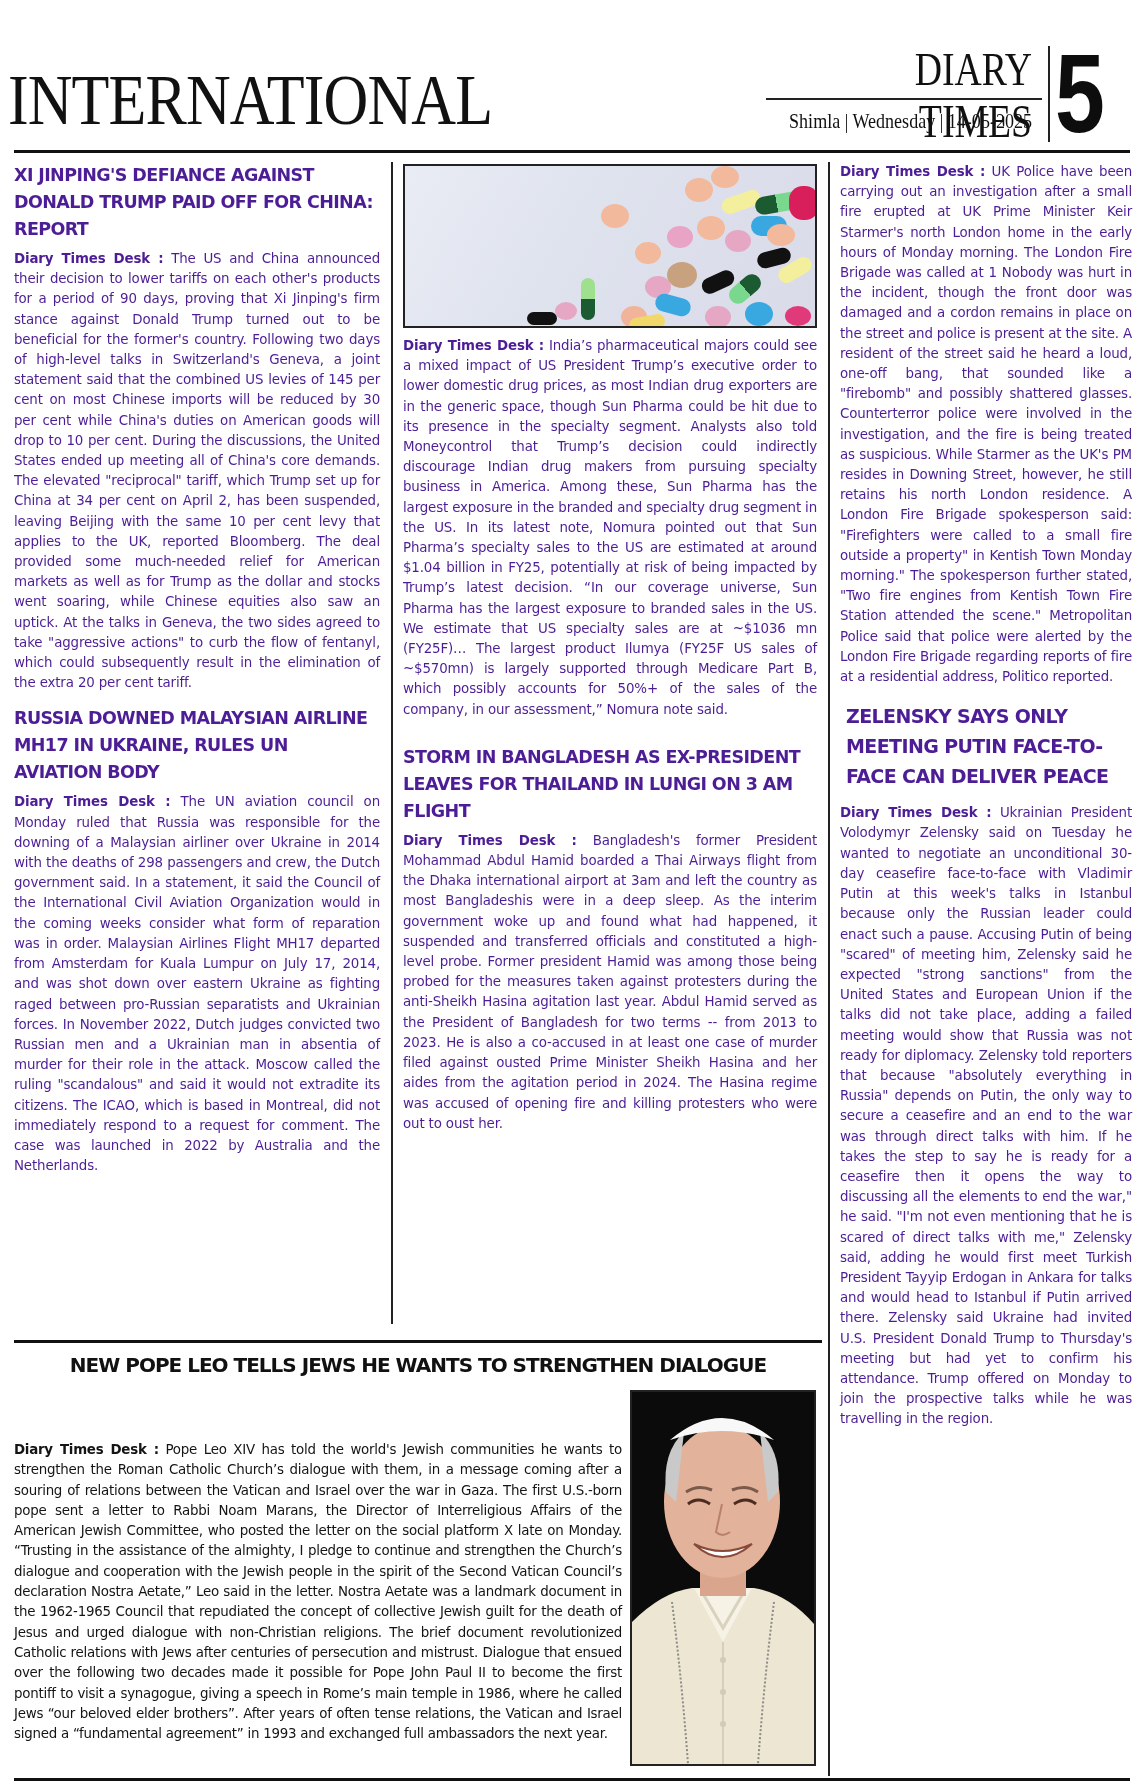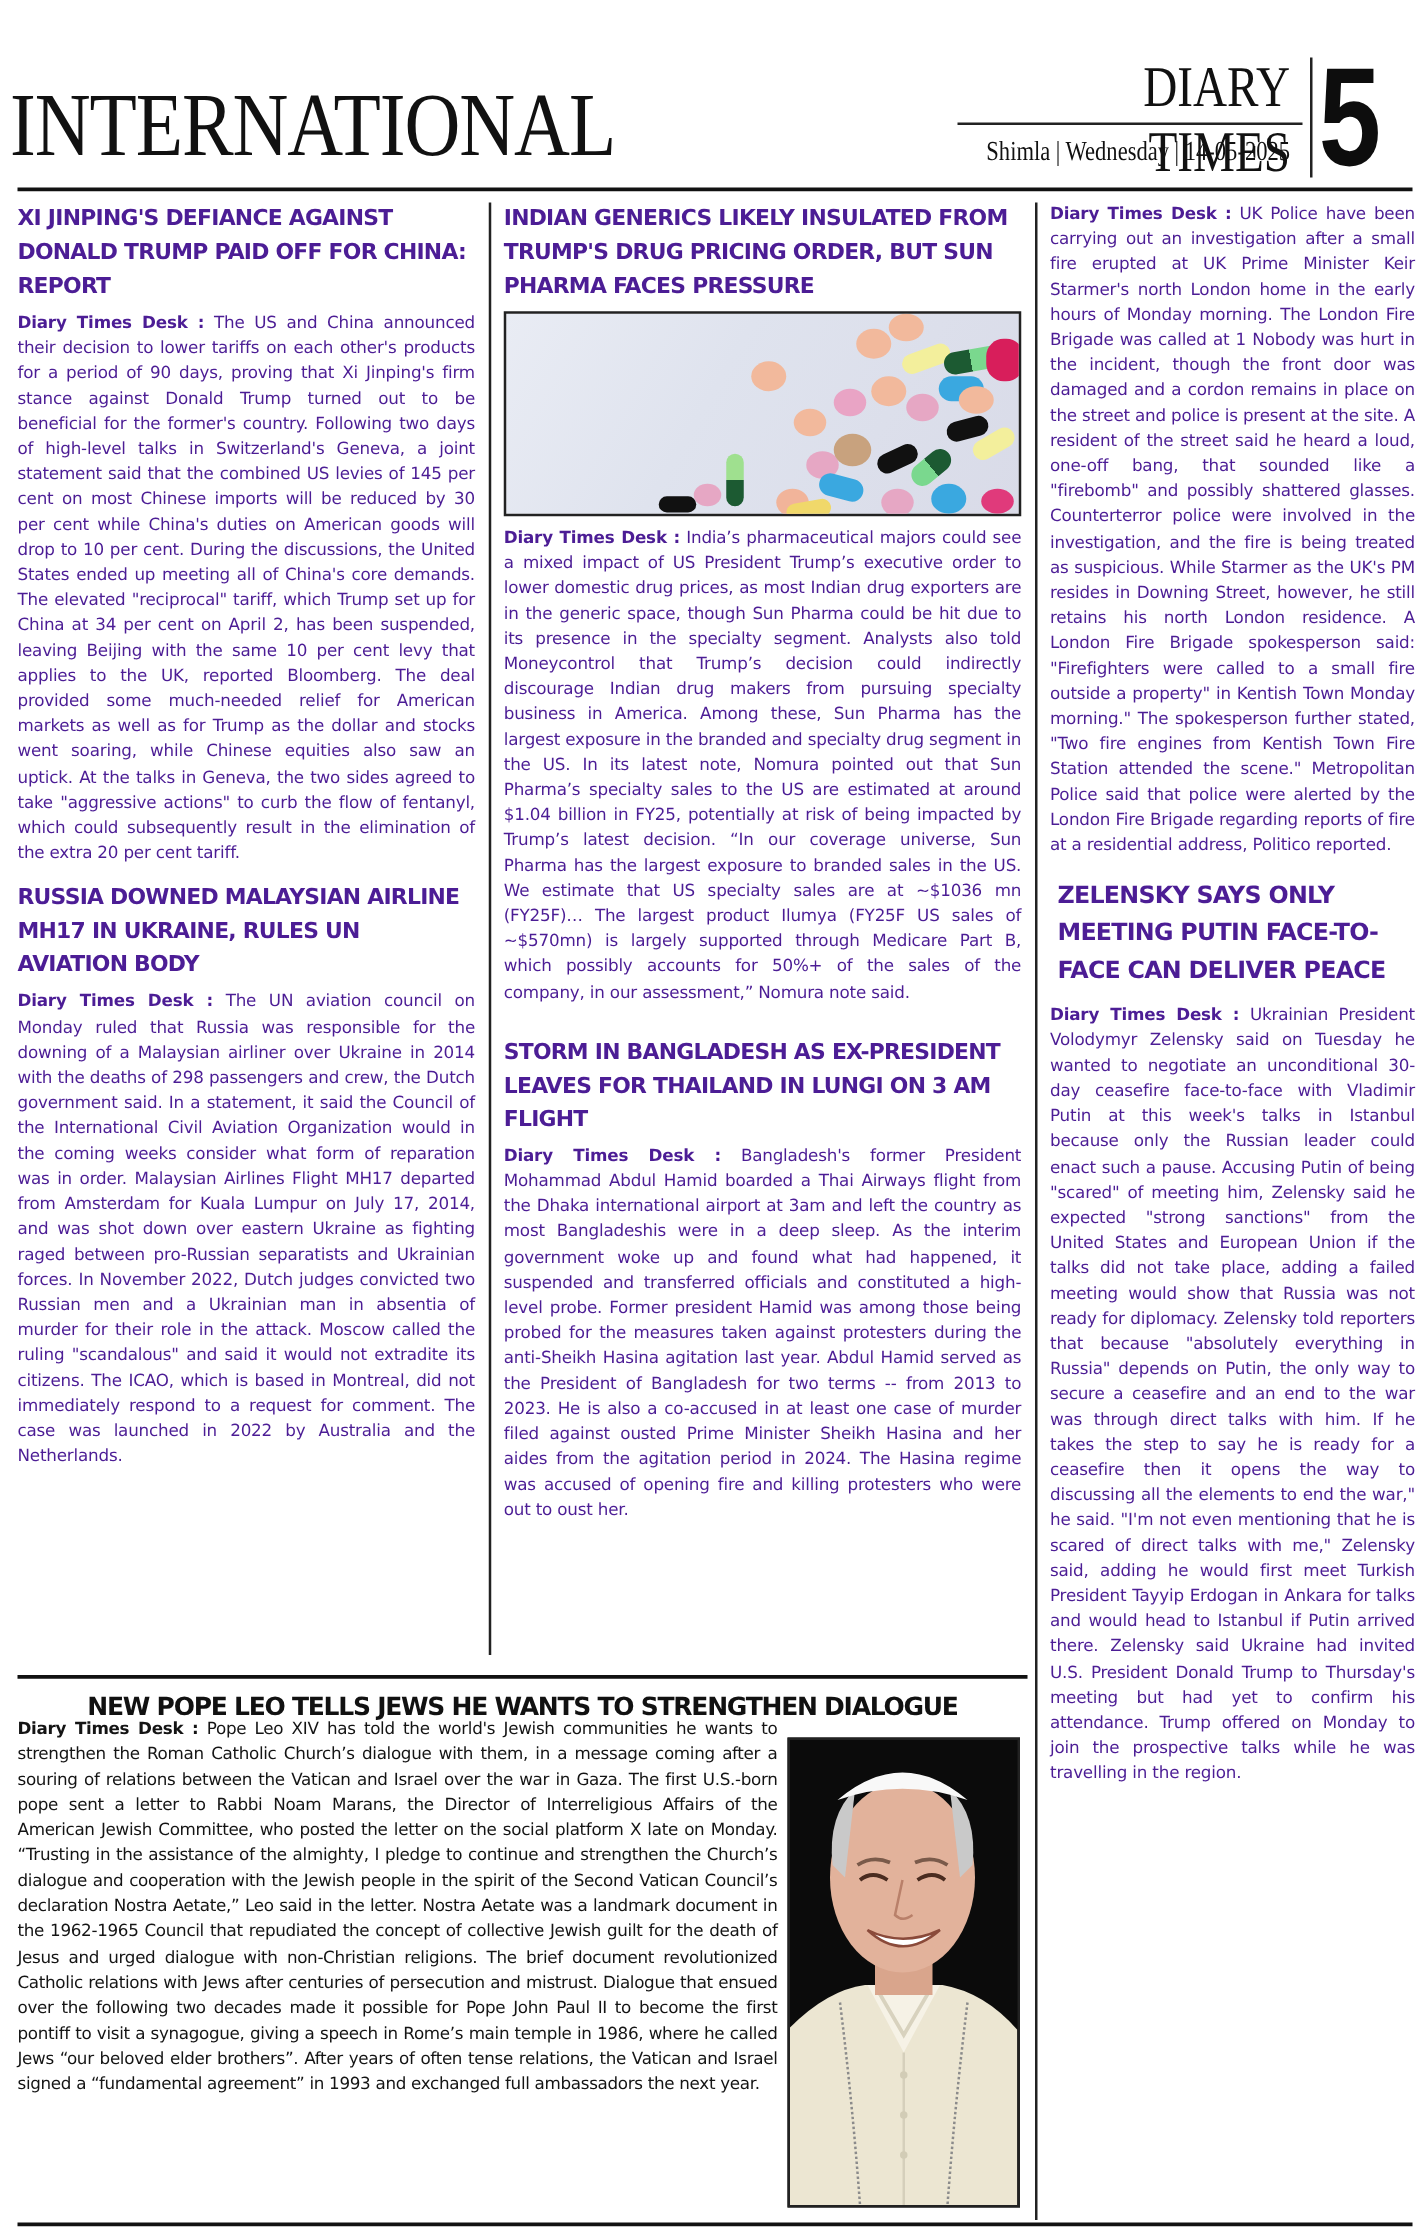--- a/index.html
+++ b/index.html
@@ -68,21 +68,21 @@
   .capsule { position: absolute; border-radius: 14px; }
 
   
   .mid-rule { position: absolute; left: 14px; top: 1340px; width: 808px; height: 3px; background: #111; }
   .pope-headline {
     position: absolute; left: 14px; top: 1350px; width: 808px;
     font-family: "DejaVu Sans", sans-serif; font-weight: bold; text-transform: uppercase;
     text-align: center; font-size: 20px; line-height: 30px; letter-spacing: -1px; color: #111;
   }
   .pope-body {
-    position: absolute; left: 14px; top: 1374px; width: 608px;
+    position: absolute; left: 14px; top: 1440px; width: 608px;
     font-family: "DejaVu Sans", sans-serif; font-size: 13.4px; line-height: 20.3px;
     text-align: justify; color: #141414; letter-spacing: -0.25px;
   }
   .pope-body .byline { font-weight: bold; }
   .pope-photo {
     position: absolute; left: 630px; top: 1390px; width: 186px; height: 376px;
     border: 2px solid #222; background: #0c0c0c; overflow: hidden;
   }
   .bottom-rule { position: absolute; left: 14px; top: 1778px; width: 1116px; height: 3px; background: #111; }
 </style>
@@ -108,21 +108,20 @@
     <p class="body-text"><span class="byline">Diary Times Desk :</span><span> The US and China announced their decision to lower tariffs on each other's products for a period of 90 days, proving that Xi Jinping's firm stance against Donald Trump turned out to be beneficial for the former's country. Following two days of high-level talks in Switzerland's Geneva, a joint statement said that the combined US levies of 145 per cent on most Chinese imports will be reduced by 30 per cent while China's duties on American goods will drop to 10 per cent. During the discussions, the United States ended up meeting all of China's core demands. The elevated "reciprocal" tariff, which Trump set up for China at 34 per cent on April 2, has been suspended, leaving Beijing with the same 10 per cent levy that applies to the UK, reported Bloomberg. The deal provided some much-needed relief for American markets as well as for Trump as the dollar and stocks went soaring, while Chinese equities also saw an uptick. At the talks in Geneva, the two sides agreed to take "aggressive actions" to curb the flow of fentanyl, which could subsequently result in the elimination of the extra 20 per cent tariff.</span></p>
   </article>
   <article class="article" style="margin-top:12px;">
     <h2 class="headline">RUSSIA DOWNED MALAYSIAN AIRLINE MH17 IN UKRAINE, RULES UN AVIATION BODY</h2>
     <p class="body-text"><span class="byline">Diary Times Desk :</span><span> The UN aviation council on Monday ruled that Russia was responsible for the downing of a Malaysian airliner over Ukraine in 2014 with the deaths of 298 passengers and crew, the Dutch government said. In a statement, it said the Council of the International Civil Aviation Organization would in the coming weeks consider what form of reparation was in order. Malaysian Airlines Flight MH17 departed from Amsterdam for Kuala Lumpur on July 17, 2014, and was shot down over eastern Ukraine as fighting raged between pro-Russian separatists and Ukrainian forces. In November 2022, Dutch judges convicted two Russian men and a Ukrainian man in absentia of murder for their role in the attack. Moscow called the ruling "scandalous" and said it would not extradite its citizens. The ICAO, which is based in Montreal, did not immediately respond to a request for comment. The case was launched in 2022 by Australia and the Netherlands.</span></p>
   </article>
 </section>
 
 <section class="col col-2">
   <article class="article">
-    <h2 class="headline">INDIAN GENERICS LIKELY INSULATED FROM TRUMP'S DRUG PRICING ORDER, BUT SUN PHARMA FACES PRESSURE</h2>
     <div class="pills-photo" aria-label="Assorted colorful pills and capsules">
 
       <div class="pill" style="left:196px;top:38px;width:28px;height:24px;background:#f2b99c;"></div>
       <div class="pill" style="left:150px;top:136px;width:22px;height:18px;background:#e6a7c4;"></div>
       <div class="capsule" style="left:122px;top:146px;width:30px;height:13px;background:#111;"></div>
       <div class="capsule" style="left:176px;top:112px;width:14px;height:42px;background:linear-gradient(#9fe08f 50%,#1c5a32 50%);"></div>
       <div class="pill" style="left:216px;top:140px;width:26px;height:22px;background:#f1b49a;"></div>
       <div class="pill" style="left:230px;top:76px;width:26px;height:22px;background:#f2b99c;"></div>
       <div class="pill" style="left:240px;top:110px;width:26px;height:22px;background:#e6a7c4;"></div>
       <div class="pill" style="left:262px;top:60px;width:26px;height:22px;background:#e9a4c5;"></div>

